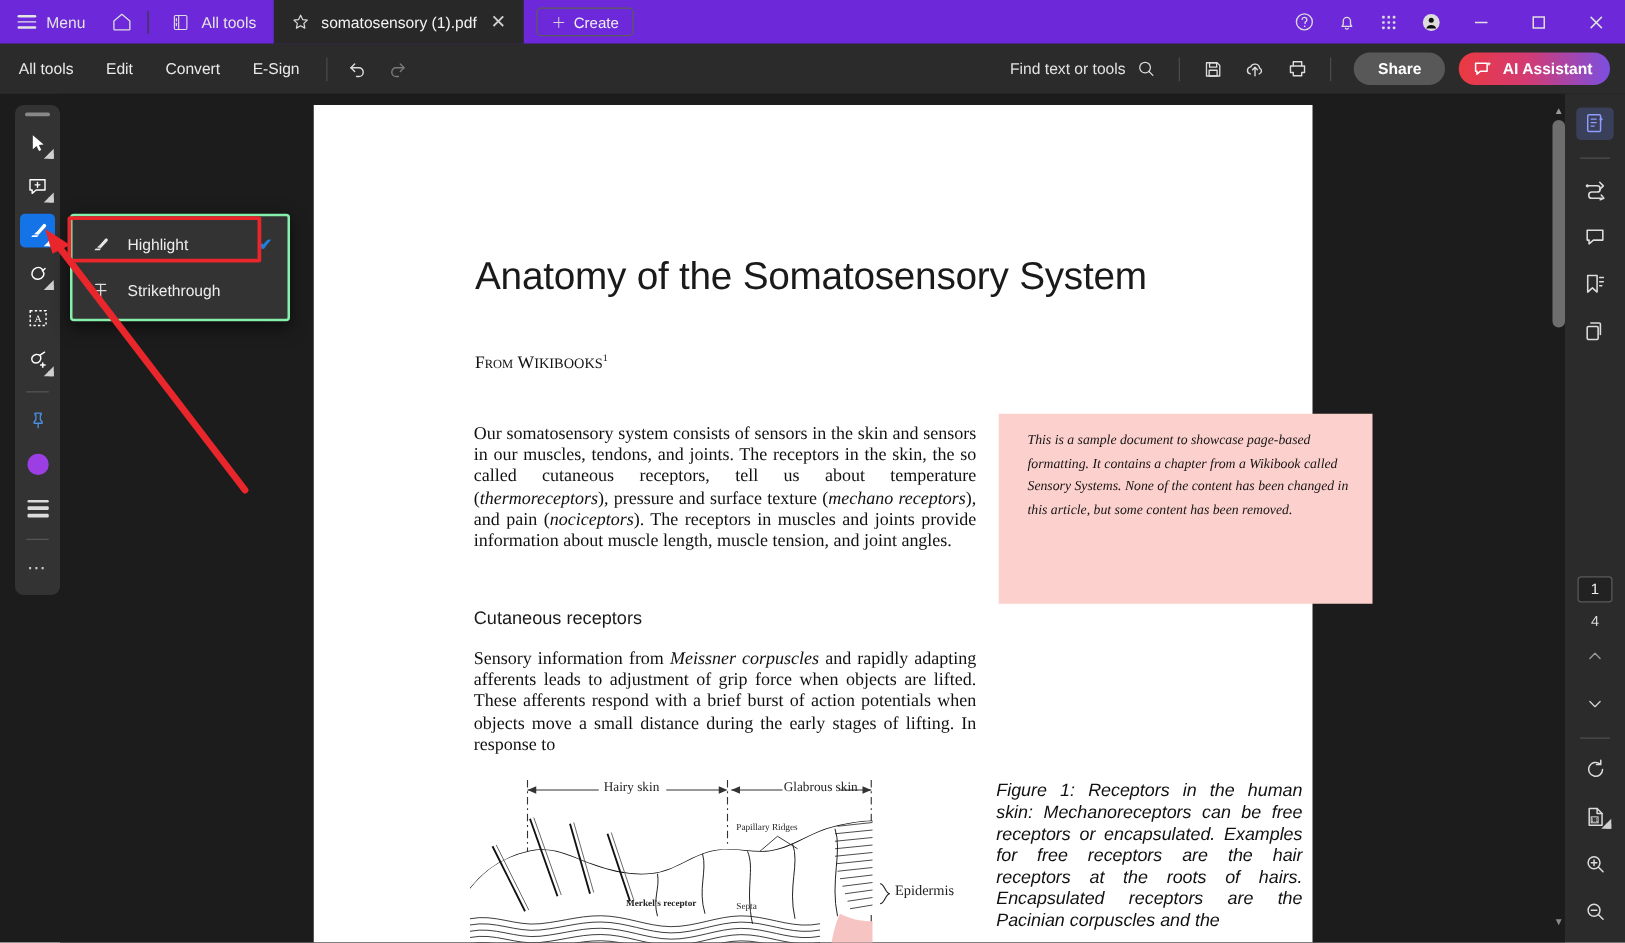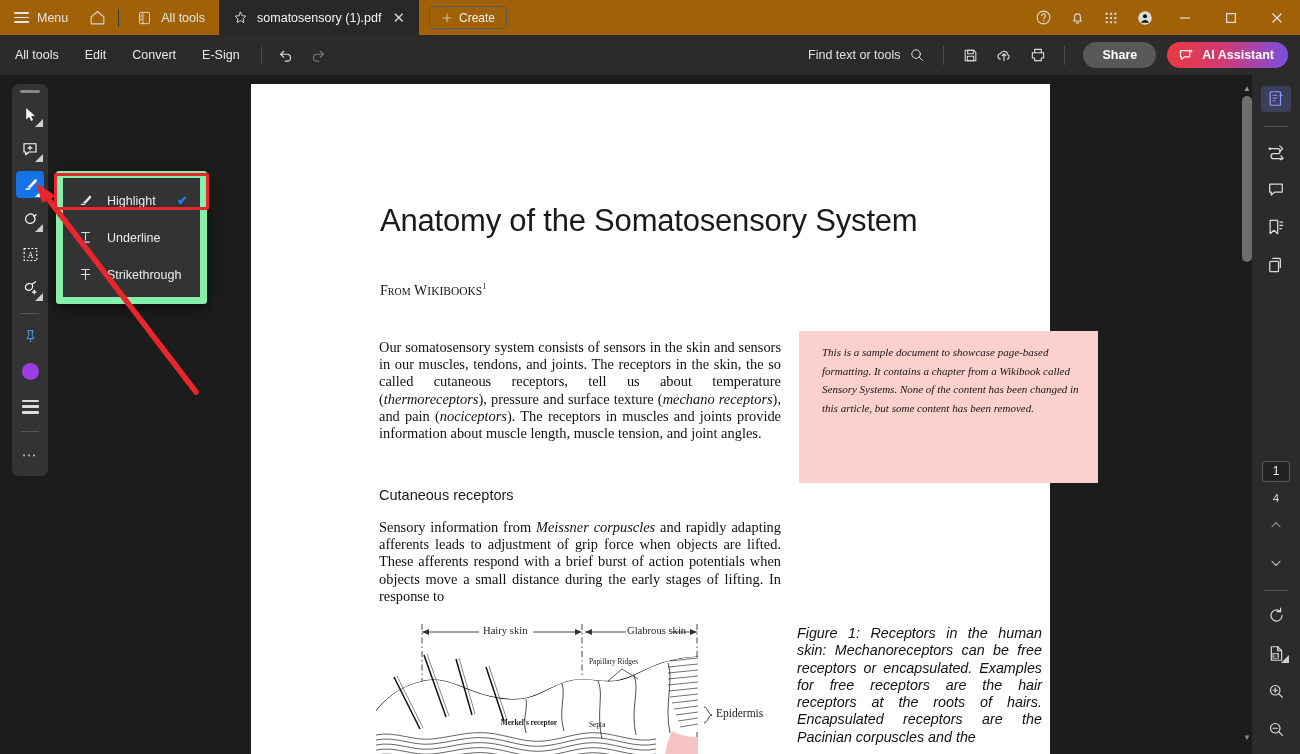--- a/index.html
+++ b/index.html
@@ -10,21 +10,21 @@
     font-family:"Liberation Sans", sans-serif;
     color:#e9e9e9;
     overflow:hidden;
     position:relative;
     -webkit-font-smoothing:antialiased;
   }
 
   
   .titlebar {
     position:absolute; left:0; top:0; width:1300px; height:35px;
-    background:#a16207;
+    background:#6d28d9;
     display:flex; align-items:center;
   }
   .tb-menu {
     display:flex; align-items:center; gap:8px;
     height:35px; padding:0 12px 0 14px;
     font-size:12.5px; color:#e4e4e4; cursor:default;
   }
   .hamburger { display:flex; flex-direction:column; gap:3px; width:15px; }
   .hamburger i { display:block; height:1.6px; background:#e4e4e4; border-radius:1px; }
   .tb-icon-btn {
@@ -101,22 +101,22 @@
   }
   .tool.active .caret { border-right-color:#fff; border-bottom-color:#fff; }
   .rail-div { width:18px; height:1px; background:#555; margin:3px 0 9px; }
   .dot-purple { width:17px; height:17px; border-radius:50%; background:#9b3fe4; }
   .lines3 { display:flex; flex-direction:column; gap:3px; width:17px; }
   .lines3 i { height:2.6px; background:#dcdcdc; border-radius:1px; }
   .ellipsis { color:#cfcfcf; font-size:15px; letter-spacing:2px; line-height:1; }
 
   
   .dropdown {
-    position:absolute; left:56px; top:171px; width:151px;
-    background:#333333; border:7px solid #86efac; border-radius:3px;
+    position:absolute; left:56px; top:171px; width:176px;
+    background:#333333; border:2px solid #86efac; border-radius:3px;
     box-shadow:0 4px 14px rgba(0,0,0,.55);
     padding:4px 0; z-index:40;
   }
   .dd-item {
     height:37px; display:flex; align-items:center; gap:13px;
     padding:0 12px 0 14px; font-size:12.5px; color:#ededed;
   }
   .dd-item .dd-label { flex:1; }
   .dd-check { color:#1f7fe0; font-size:13px; font-weight:bold; }
   .dd-highlight-box {
@@ -589,28 +589,20 @@
       <path d="M5 18.5 h6 l1.6-1.8 H6.4 Z" fill="#e6e6e6"></path>
       <path d="M8 15.6 L16.8 5.6 a2 2 0 0 1 3 2.6 L12.4 16.2 Z" fill="#e6e6e6"></path>
       <path d="M9.6 13.8 L17.6 4.6" stroke="#333" stroke-width="1" fill="none"></path>
     </svg>
     <span class="dd-label">Highlight</span>
     <span class="dd-check">✔</span>
   </div>
   <div class="dd-item">
     <svg width="17" height="17" viewBox="0 0 24 24">
       <line class="ic" x1="6.5" y1="5" x2="17.5" y2="5" stroke-width="1.7"></line>
-      <line class="ic" x1="12" y1="5" x2="12" y2="15.5" stroke-width="1.7"></line>
-      <line class="ic" x1="6.5" y1="18.5" x2="17.5" y2="18.5" stroke-width="1.7"></line>
-    </svg>
-    <span class="dd-label">Underline</span>
-  </div>
-  <div class="dd-item">
-    <svg width="17" height="17" viewBox="0 0 24 24">
-      <line class="ic" x1="6.5" y1="5" x2="17.5" y2="5" stroke-width="1.7"></line>
       <line class="ic" x1="12" y1="5" x2="12" y2="19" stroke-width="1.7"></line>
       <line class="ic" x1="6" y1="12" x2="18" y2="12" stroke-width="1.7"></line>
     </svg>
     <span class="dd-label">Strikethrough</span>
   </div>
 </div>
 <div class="dd-highlight-box"></div>
 
 <svg style="position:absolute; left:0; top:0; width:1300px; height:754px; pointer-events:none; z-index:60;">
   <line x1="196" y1="392" x2="46" y2="196" stroke="#e8262b" stroke-width="5.5" stroke-linecap="round"></line>

